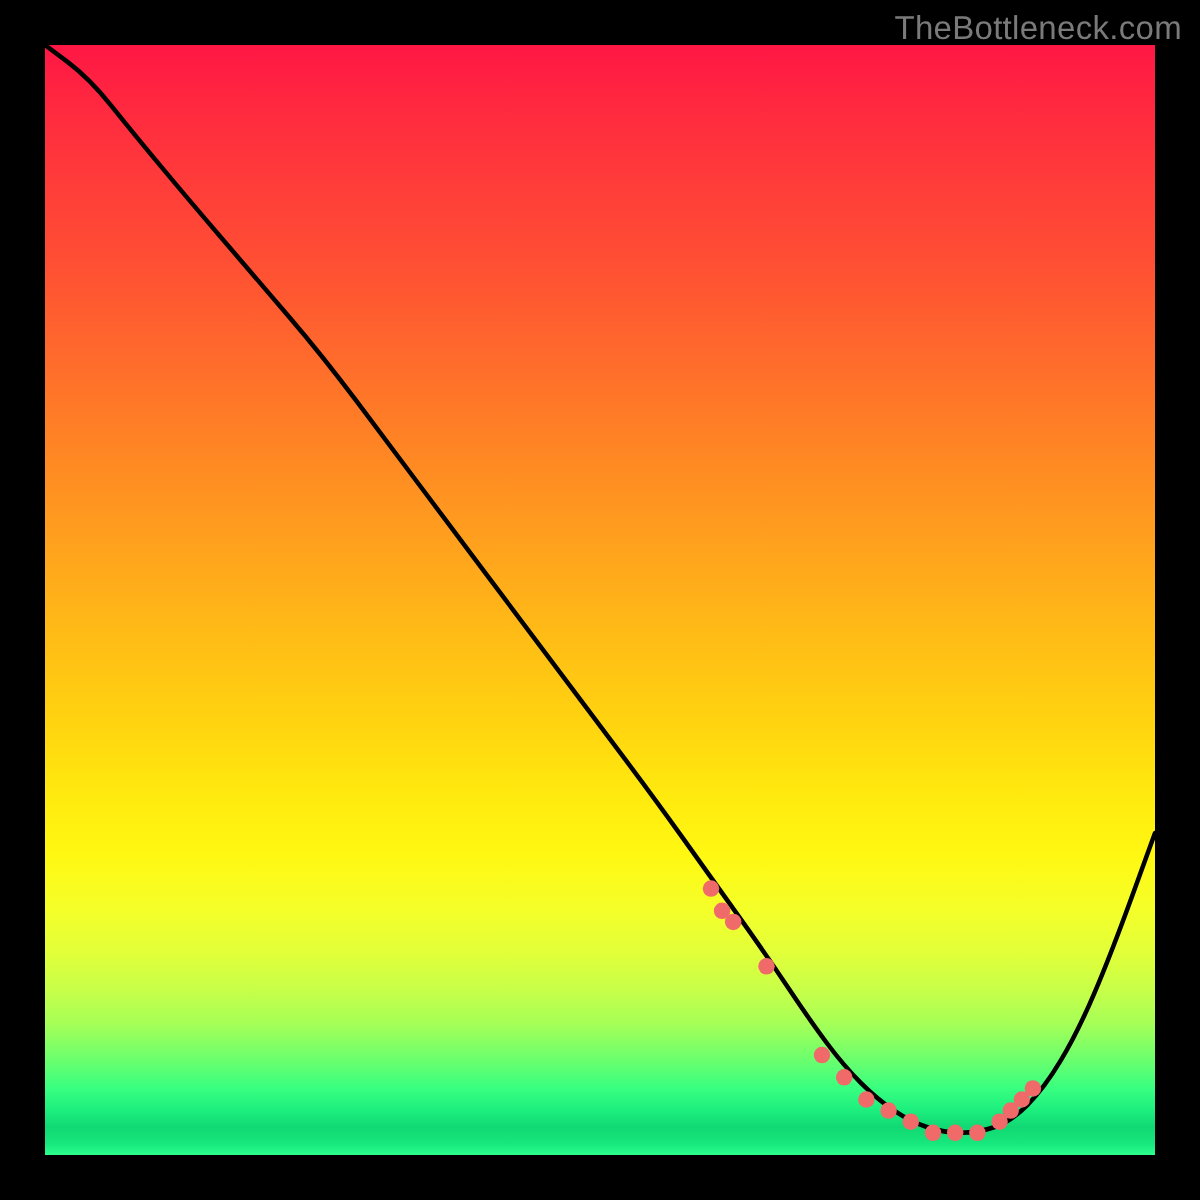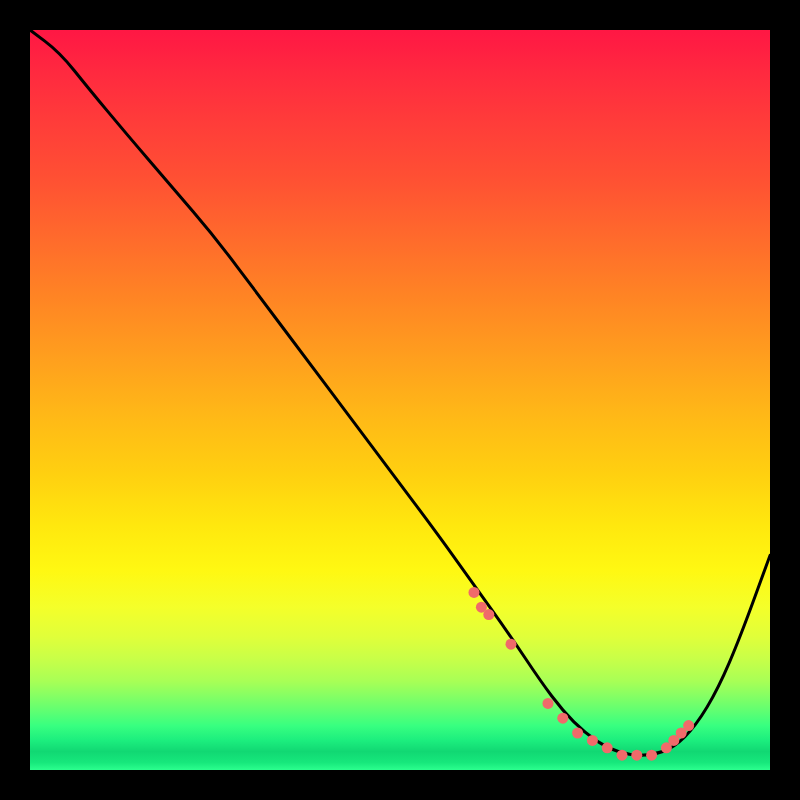--- a/index.html
+++ b/index.html
@@ -66,20 +66,21 @@
     top: 0;
     width: 740px;
     height: 740px;
     overflow: visible;
   }
 </style>
 </head>
 <body>
 
 <div class="frame">
+  <div class="watermark">TheBottleneck.com</div>
 
   <div class="plot-area">
     <svg class="curve" viewBox="0 0 740 740">
       <g id="curve-group">
           <path d="M 0 0 Q 0 0 14.8 11.100000000000023 Q 29.6 22.200000000000045 44.400000000000006 40.69999999999999 Q 59.2 59.19999999999993 77.7 81.39999999999998 Q 96.2 103.60000000000002 118.4 129.5 Q 140.6 155.39999999999998 162.8 181.3 Q 185 207.20000000000005 207.2 236.8 Q 229.4 266.4 251.60000000000002 296 Q 273.8 325.59999999999997 296 355.2 Q 318.2 384.8 340.4 414.4 Q 362.59999999999997 444 384.8 473.6 Q 407.00000000000006 503.2 425.5 529.1 Q 444 555 462.5 580.9 Q 481 606.8 495.79999999999995 629 Q 510.59999999999997 651.2 521.6999999999999 666 Q 532.8 680.8 543.9 691.9 Q 555 703 566.1 710.4 Q 577.2 717.8 588.3000000000001 721.5 Q 599.4000000000001 725.2 610.5 725.2 Q 621.6 725.2 632.7 721.5 Q 643.8 717.8 654.9 706.7 Q 666 695.6 677.1 677.1 Q 688.2 658.6 699.3 632.7 Q 710.4 606.8 725.2 566.0999999999999 T 740 525.4" fill="none" stroke="#000" stroke-width="3" stroke-linecap="round" stroke-linejoin="round"></path>
         </g>
       <g id="marker-group">
           <circle cx="444" cy="562.4" r="5.5" fill="#f06a6a"></circle>
           <circle cx="451.4" cy="577.2" r="5.5" fill="#f06a6a"></circle>
           <circle cx="458.8" cy="584.6" r="5.5" fill="#f06a6a"></circle>

